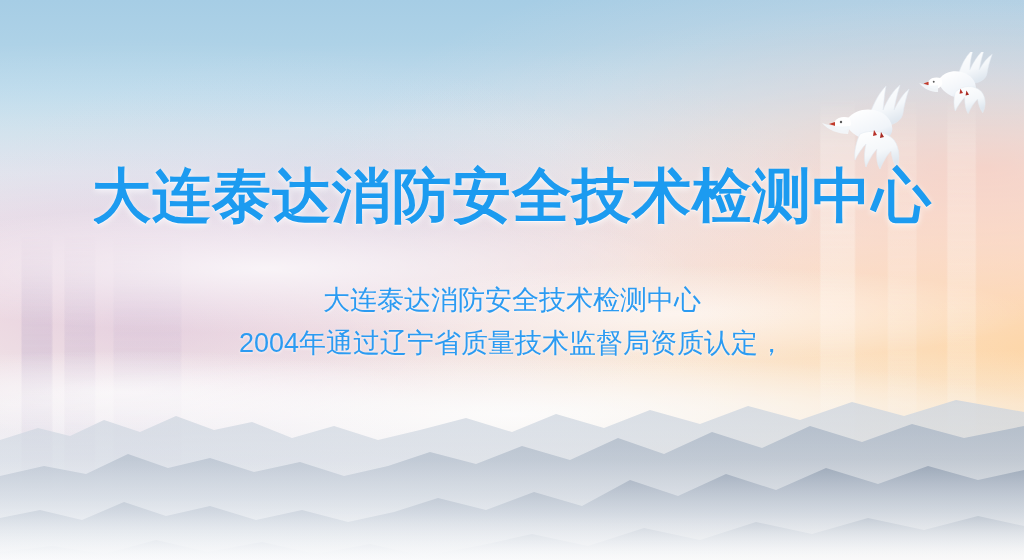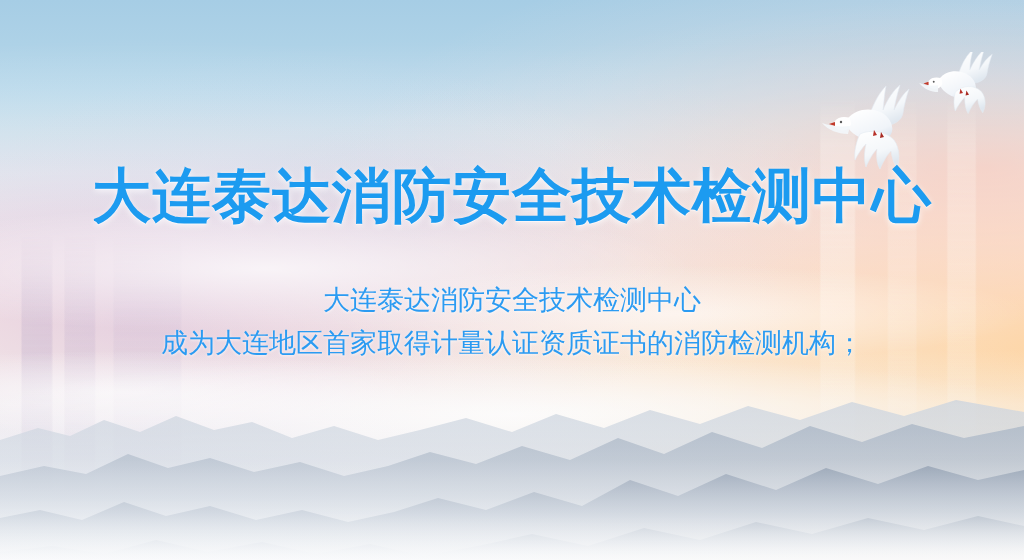--- a/index.html
+++ b/index.html
@@ -339,17 +339,17 @@
       </g>
     </svg>
   </div>
 
   <div class="content">
 
     <h1 class="title">大连泰达消防安全技术检测中心</h1>
 
     <div class="body-text">
       <span class="line">大连泰达消防安全技术检测中心</span>
-      <span class="line">成为大连地区首家取得计量认证资质证书的消防检测机构；</span>
+      <span class="line">2004年通过辽宁省质量技术监督局资质认定，</span>
     </div>
 
   </div>
 </div>
 
 </body></html>

